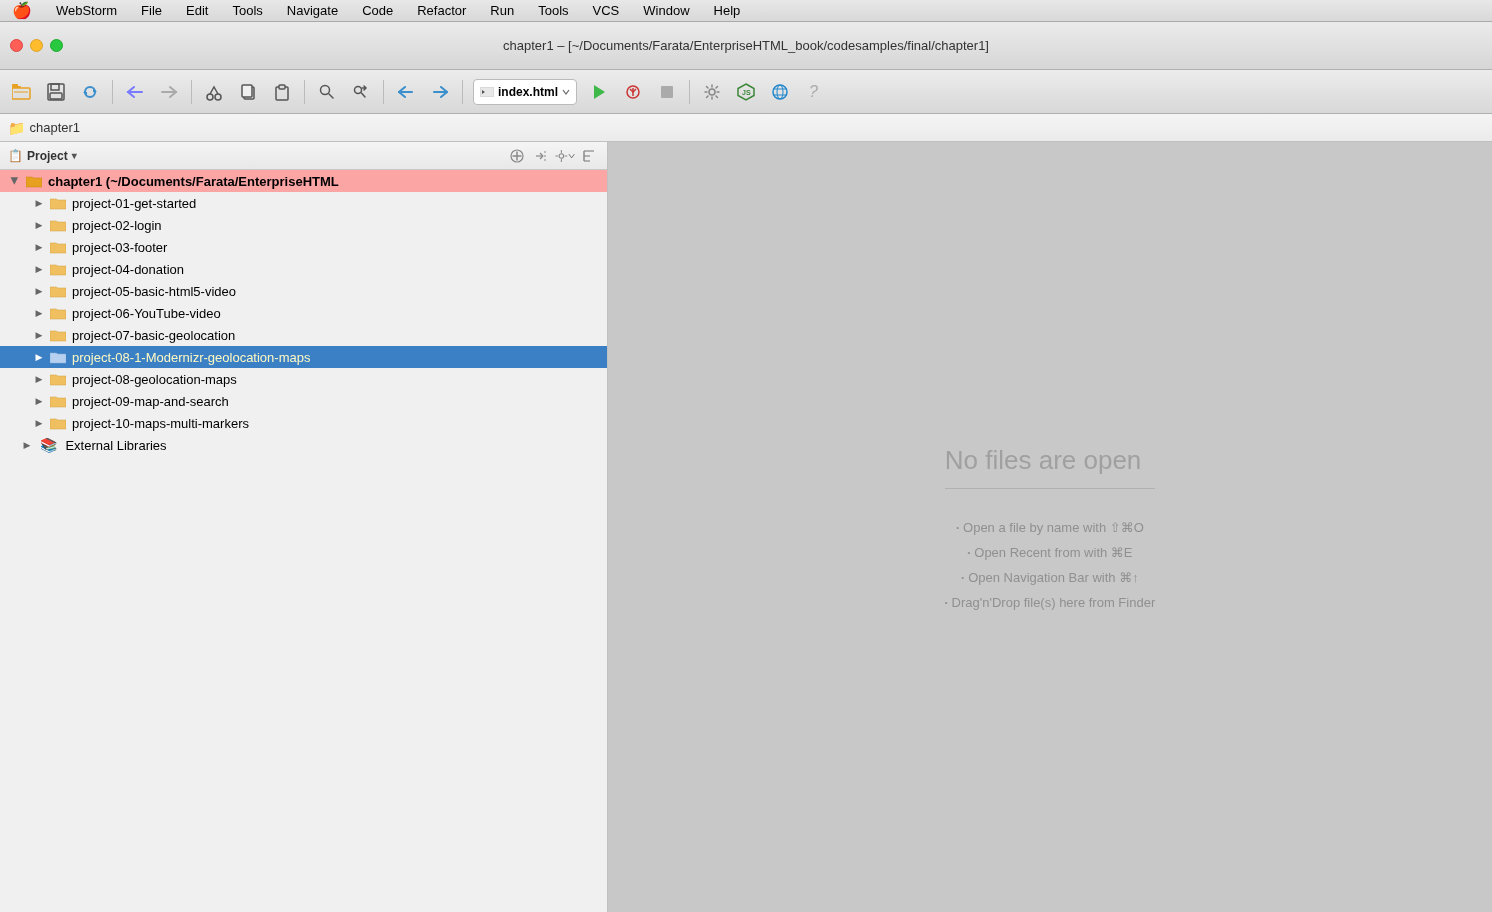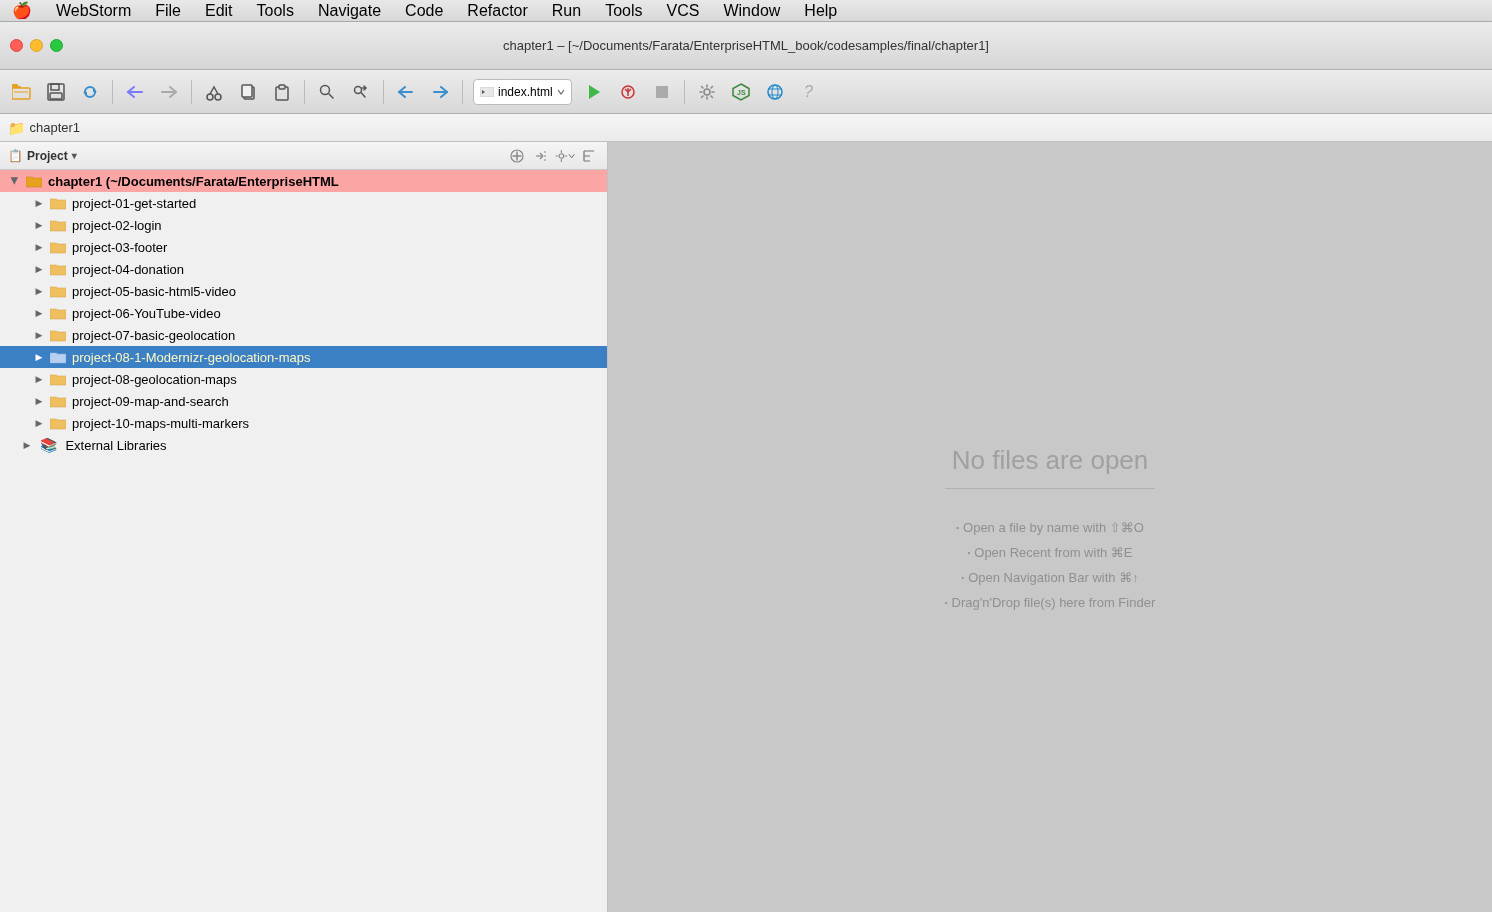--- a/index.html
+++ b/index.html
@@ -25,21 +25,21 @@
     .menu-bar {
       background: linear-gradient(to bottom, #e8e8e8, #d8d8d8);
       height: 22px;
       display: flex;
       align-items: center;
       border-bottom: 1px solid #aaa;
       padding: 0 8px;
       gap: 16px;
     }
     .menu-item {
-      font-size: 16px;
+      font-size: 13px;
       color: #000;
       cursor: default;
       padding: 2px 4px;
     }
     .menu-item.apple {
       font-size: 16px;
     }
     .traffic-lights {
       display: flex;
       gap: 7px;
@@ -97,20 +97,21 @@
       align-items: center;
       background: #fff;
       border: 1px solid #bbb;
       border-radius: 4px;
       padding: 2px 6px;
       height: 26px;
       cursor: pointer;
       gap: 4px;
       font-size: 12px;
       margin: 0 4px;
+      font-weight: bold;
     }
 
     
     .breadcrumb-bar {
       background: linear-gradient(to bottom, #f5f5f5, #ebebeb);
       height: 28px;
       display: flex;
       align-items: center;
       border-bottom: 1px solid #c0c0c0;
       padding: 0 8px;
@@ -242,21 +243,21 @@
       gap: 4px;
     }
     .no-files-title {
       font-size: 26px;
       color: #a0a0a0;
       font-weight: normal;
       border-bottom: 1px solid #b0b0b0;
       padding-bottom: 12px;
       margin-bottom: 24px;
       width: 100%;
-      text-align: center;
+      text-align: left;
     }
     .no-files-hint {
       font-size: 13px;
       color: #909090;
       display: flex;
       align-items: center;
       gap: 4px;
       padding: 3px 0;
     }
     .hint-bullet {

